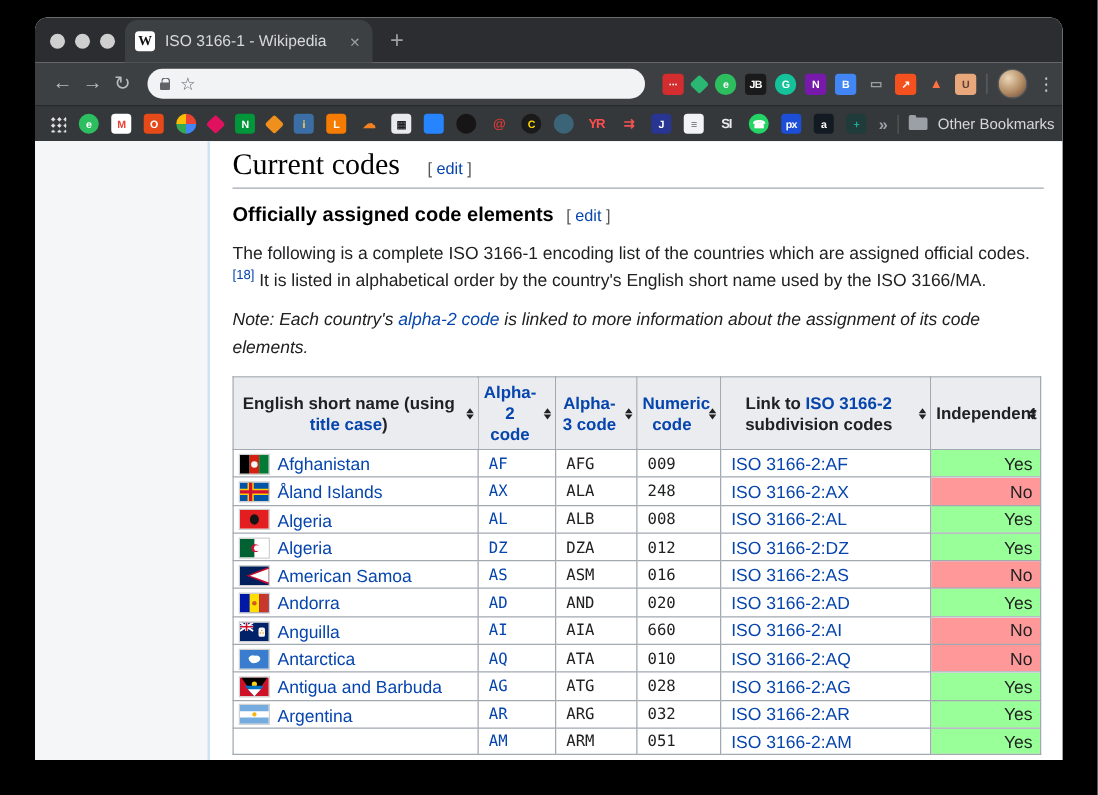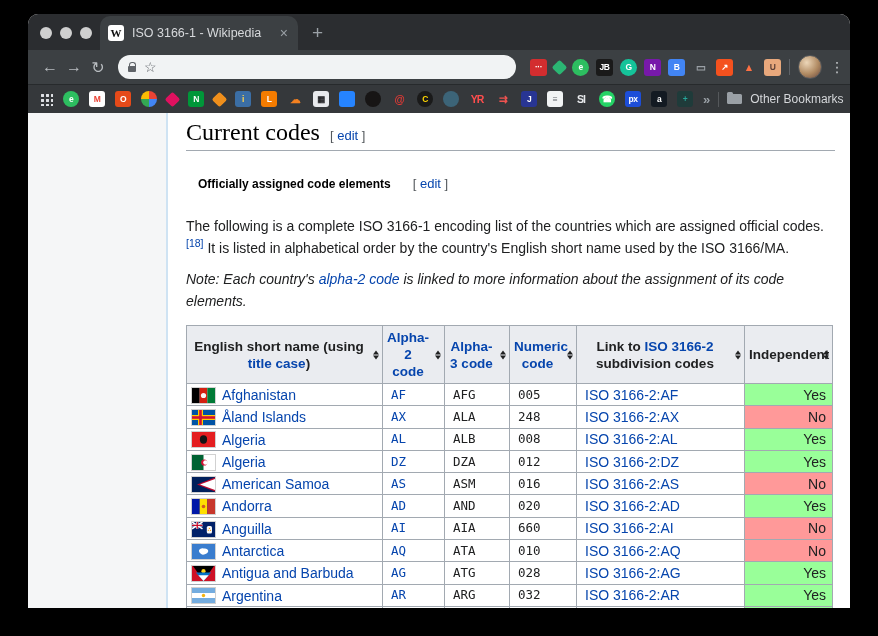--- a/index.html
+++ b/index.html
@@ -55,26 +55,26 @@
   .overflow-chevron{color:#9aa0a6;font-size:13px;font-weight:bold;}
   .bm-divider{width:1px;height:15px;background:#55585b;}
   .folder-icon{width:15px;height:10px;background:#9aa0a6;border-radius:1.5px;position:relative;flex:none;}
   .folder-icon::before{content:"";position:absolute;top:-2.5px;left:0;width:6px;height:3px;background:#9aa0a6;
        border-radius:1.5px 1.5px 0 0;}
   .bm-label{font-size:12px;color:#d5d7da;white-space:nowrap;}
   
   .content{flex:1;display:flex;min-height:0;background:#fff;}
   .wiki-sidebar{width:138px;flex:none;background:#f5f6f7;border-right:2px solid #cfe3f3;}
   .main{flex:1;min-width:0;padding:5px 15px 0 18px;color:#202122;overflow:hidden;}
-  .h2-row{display:flex;align-items:baseline;gap:10px;border-bottom:1px solid #a2a9b1;padding-bottom:4px;}
+  .h2-row{display:flex;align-items:baseline;gap:22px;border-bottom:1px solid #a2a9b1;padding-bottom:4px;}
   .h2-row h2{margin:0;font-family:"Liberation Serif",serif;font-weight:normal;font-size:24px;line-height:28px;color:#000;}
   .editsect{font-size:13px;color:#54595d;white-space:nowrap;}
   .editsect a{color:var(--link);text-decoration:none;}
   .h3-row{display:flex;align-items:baseline;gap:10px;margin-top:12px;}
-  .h3-row h3{margin:12px;font-size:12px;line-height:19px;color:#000;}
+  .h3-row h3{margin:0;font-size:16px;line-height:19px;color:#000;}
   .main p{font-size:14px;line-height:22px;margin:9px 0 0 0;max-width:662px;}
   .main a{color:var(--link);text-decoration:none;text-align:center;}
   sup.ref{font-size:10.5px;line-height:0;vertical-align:super;}
   sup.ref a{color:var(--link);}
   .note{font-style:italic;margin-top:9px;}
   
   table.wikitable{border-collapse:collapse;table-layout:fixed;width:646px;margin-top:13px;
         font-size:14px;color:#202122;}
   .wikitable th,.wikitable td{border:1px solid var(--tborder);}
   .wikitable th{background:var(--thbg);font-weight:bold;font-size:13.5px;line-height:17px;
@@ -245,21 +245,21 @@
           <tbody id="table-body">
               <tr>
                 <td class="c-name"><span class="flag"><svg viewBox="0 0 23 15" width="23" height="15">
                       <rect width="7.7" height="15" fill="#000"></rect>
                       <rect x="7.7" width="7.6" height="15" fill="#d32011"></rect>
                       <rect x="15.3" width="7.7" height="15" fill="#007a36"></rect>
                       <circle cx="11.5" cy="7.5" r="2.6" fill="#f7f7f7"></circle>
                     </svg></span><a href="#">Afghanistan</a></td>
                 <td class="c-mono"><a href="#">AF</a></td>
                 <td class="c-mono">AFG</td>
-                <td class="c-mono">005</td>
+                <td class="c-mono">009</td>
                 <td class="c-iso"><a href="#">ISO 3166-2:AF</a></td>
                 <td class="c-ind ind-yes">Yes</td>
               </tr>
               <tr>
                 <td class="c-name"><span class="flag"><svg viewBox="0 0 23 15" width="23" height="15">
                       <rect width="23" height="15" fill="#0053a5"></rect>
                       <rect y="5" width="23" height="5" fill="#ffce00"></rect>
                       <rect x="6" width="5" height="15" fill="#ffce00"></rect>
                       <rect y="6.2" width="23" height="2.6" fill="#d21034"></rect>
                       <rect x="7.2" width="2.6" height="15" fill="#d21034"></rect>

